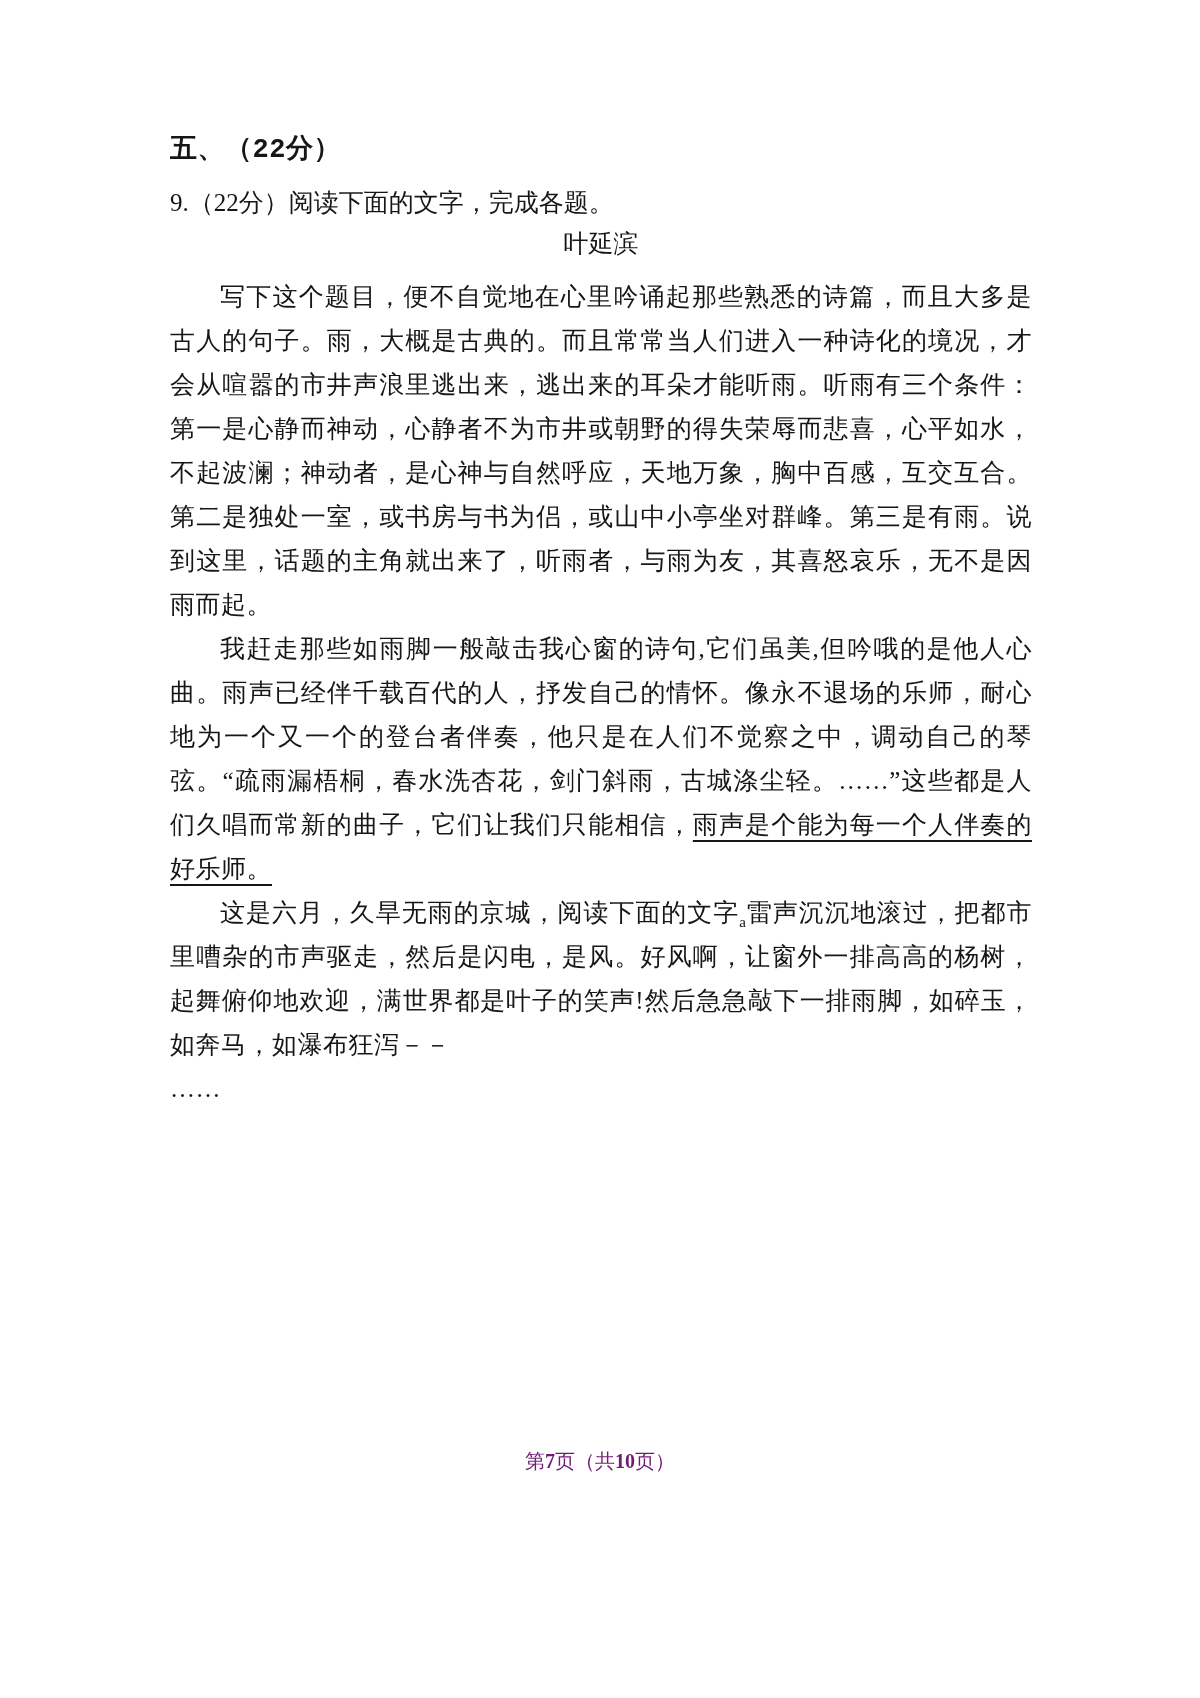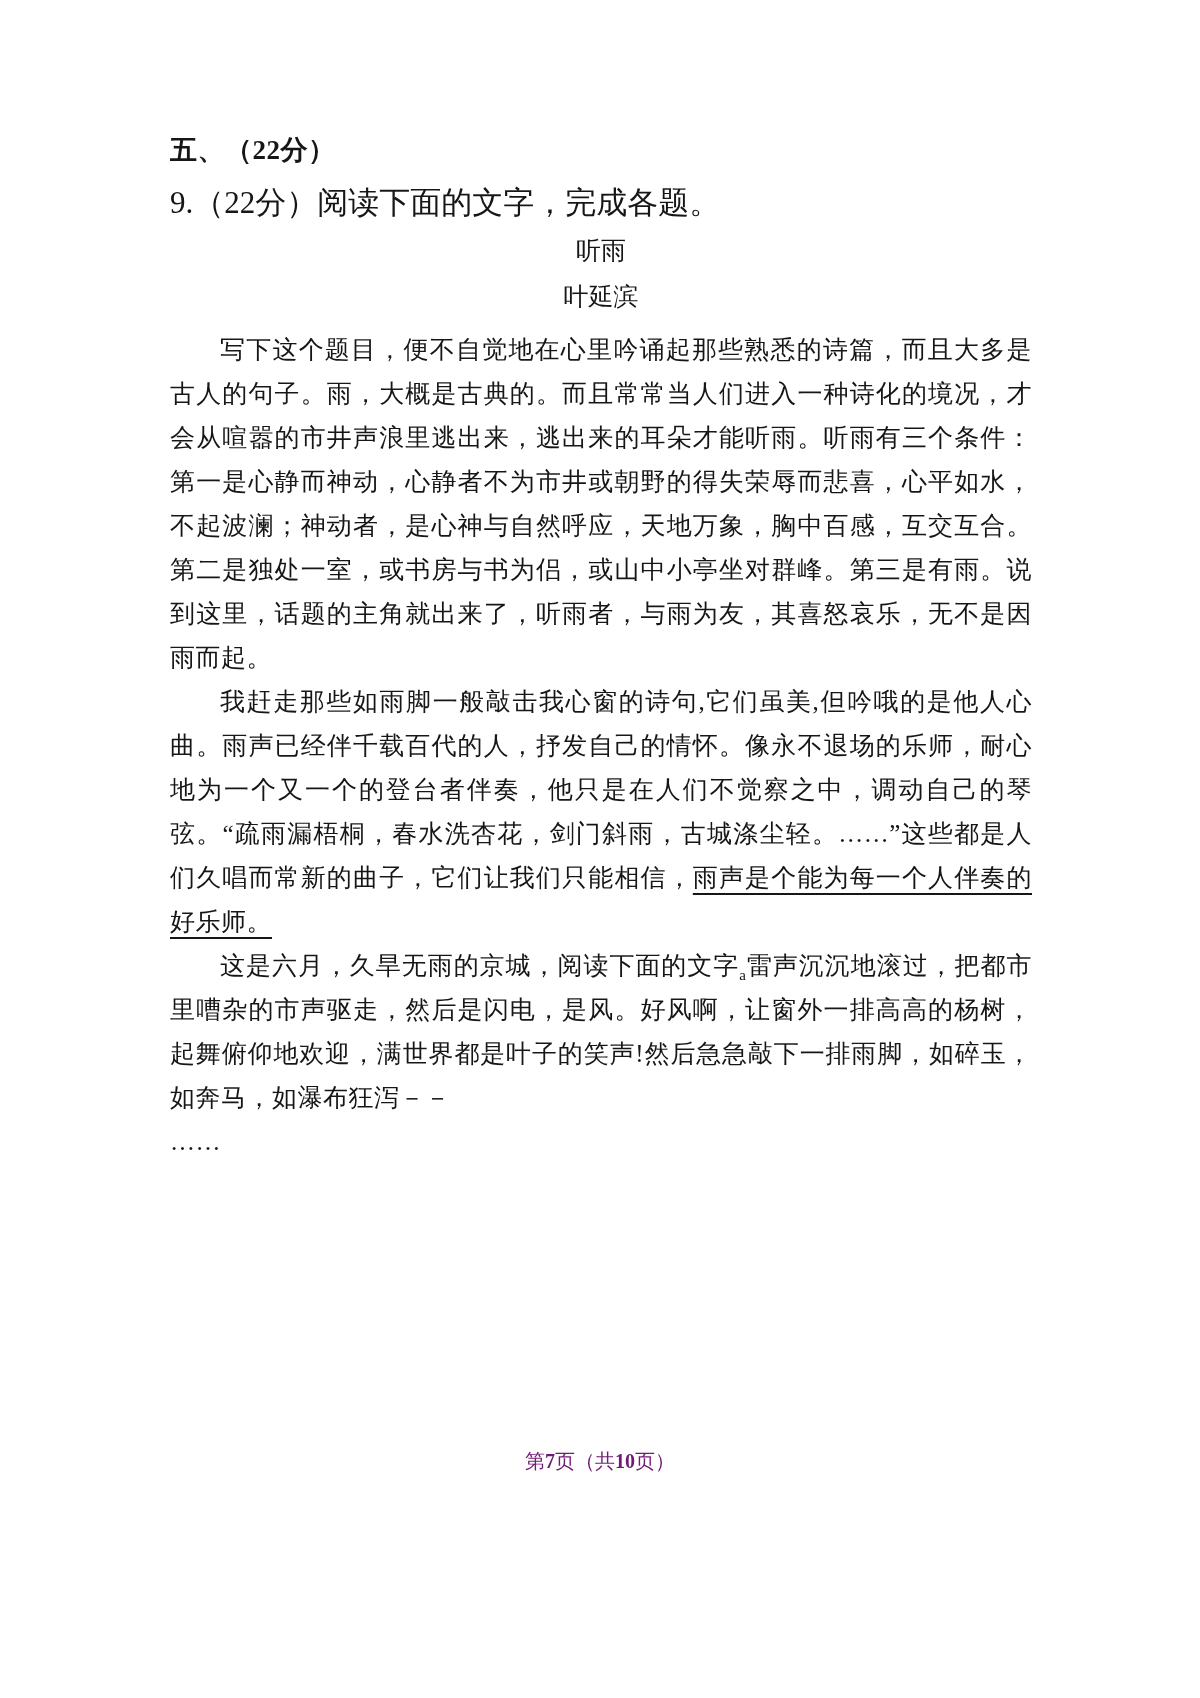--- a/index.html
+++ b/index.html
@@ -17,25 +17,26 @@
   }
   .page {
     padding: 132px 168px 0 170px;
   }
   .section-header {
     font-size: 27px;
     font-weight: bold;
     line-height: 36px;
     margin-bottom: 18px;
     letter-spacing: 0.5px;
+    font-family: Liberation Mono, monospace;
   }
   .question-intro {
-    font-size: 31px;
+    font-size: 25px;
     line-height: 34px;
-    margin-bottom: 8px;
+    margin-bottom: 1px;
   }
   .centered-line {
     text-align: center;
     font-size: 25px;
     line-height: 46px;
   }
   .author-line {
     margin-bottom: 8px;
     font-family: Liberation Serif, serif;
   }
@@ -73,21 +74,20 @@
 </style>
 </head>
 <body>
 
 <div class="page">
 
   <div class="section-header">五、（22分）</div>
 
   <div class="question-intro">9.（22分）阅读下面的文字，完成各题。</div>
 
-  <div class="centered-line">听雨</div>
 
   <div class="centered-line author-line">叶延滨</div>
 
   <p class="body-para">写下这个题目，便不自觉地在心里吟诵起那些熟悉的诗篇，而且大多是古人的句子。雨，大概是古典的。而且常常当人们进入一种诗化的境况，才会从喧嚣的市井声浪里逃出来，逃出来的耳朵才能听雨。听雨有三个条件：第一是心静而神动，心静者不为市井或朝野的得失荣辱而悲喜，心平如水，不起波澜；神动者，是心神与自然呼应，天地万象，胸中百感，互交互合。第二是独处一室，或书房与书为侣，或山中小亭坐对群峰。第三是有雨。说到这里，话题的主角就出来了，听雨者，与雨为友，其喜怒哀乐，无不是因雨而起。</p>
 
   <p class="body-para"><span>我赶走那些如雨脚一般敲击我心窗的诗句,它们虽美,但吟哦的是他人心曲。雨声已经伴千载百代的人，抒发自己的情怀。像永不退场的乐师，耐心地为一个又一个的登台者伴奏，他只是在人们不觉察之中，调动自己的琴弦。“疏雨漏梧桐，春水洗杏花，剑门斜雨，古城涤尘轻。……”这些都是人们久唱而常新的曲子，它们让我们只能相信，</span><span class="underlined">雨声是个能为每一个人伴奏的好乐师。</span></p>
 
   <p class="body-para"><span>这是六月，久旱无雨的京城，阅读下面的文字</span><sub class="note-marker">a</sub><span>雷声沉沉地滚过，把都市里嘈杂的市声驱走，然后是闪电，是风。好风啊，让窗外一排高高的杨树，起舞俯仰地欢迎，满世界都是叶子的笑声!然后急急敲下一排雨脚，如碎玉，如奔马，如瀑布狂泻－－</span></p>
 
   <p class="body-para no-indent">……</p>

